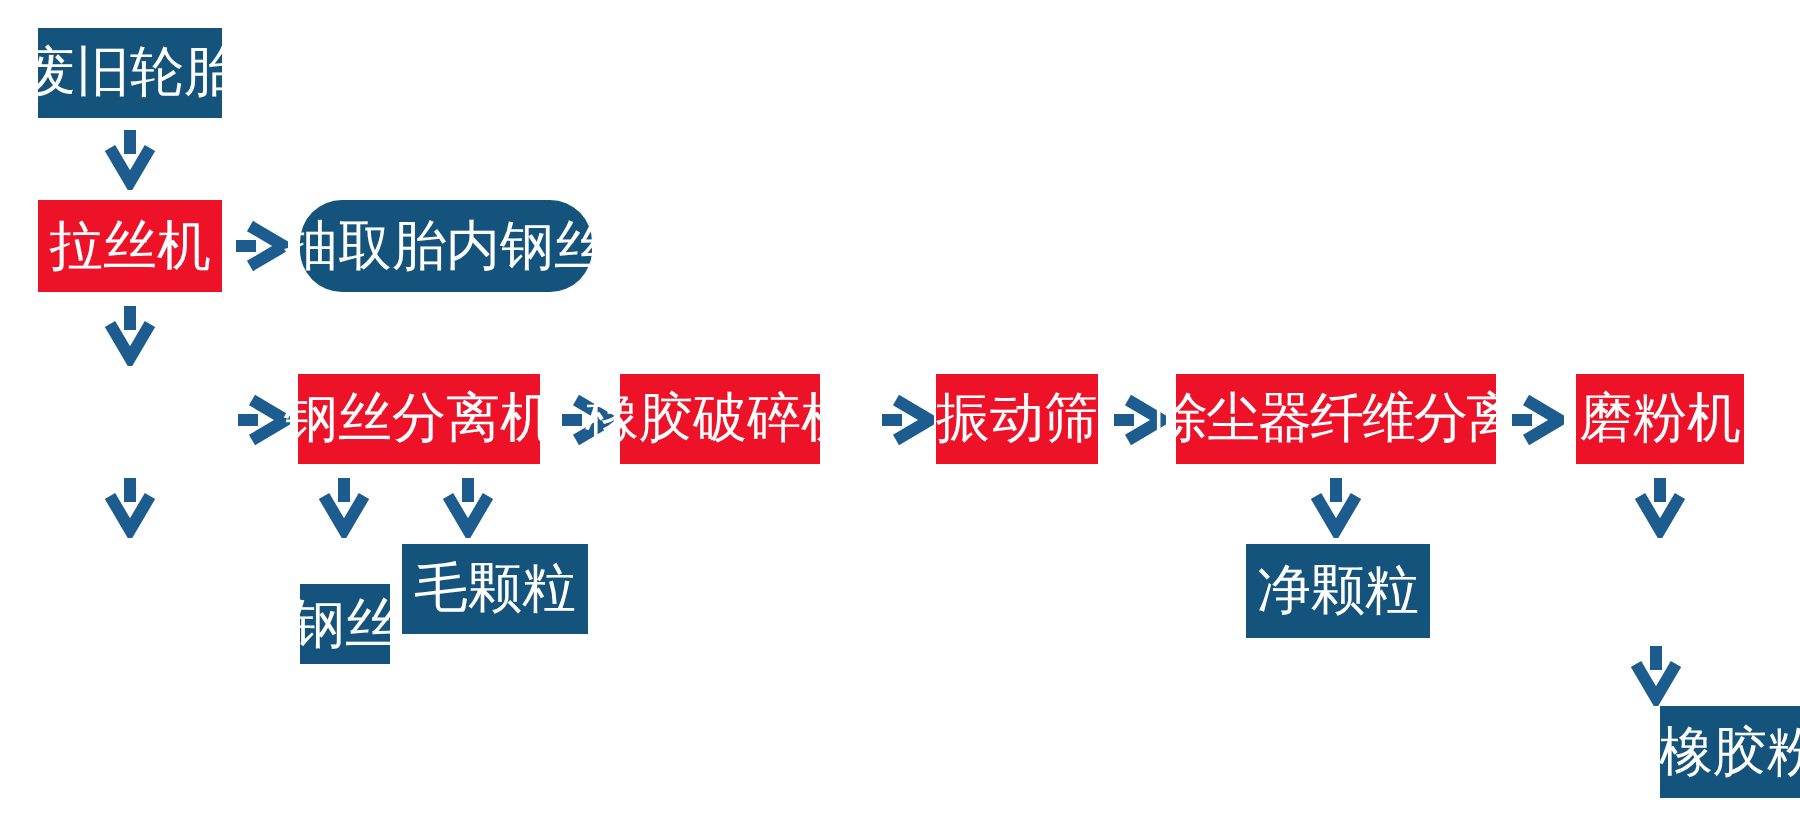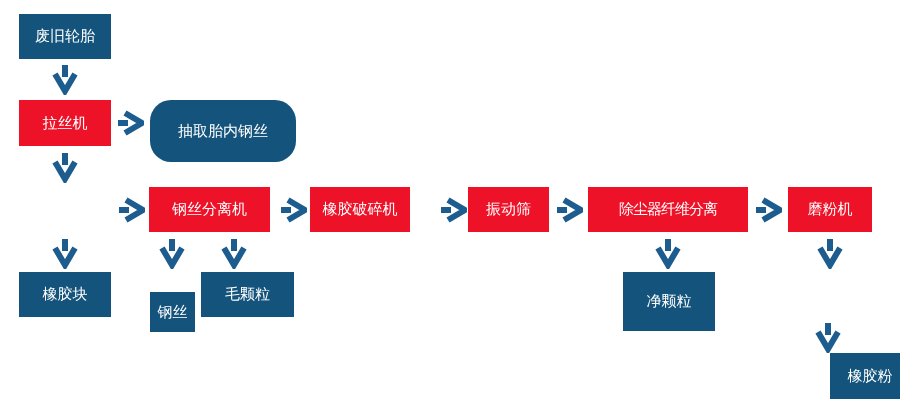--- a/index.html
+++ b/index.html
@@ -14,21 +14,21 @@
     height: 411px;
     background: var(--bg, #ffffff);
     overflow: hidden;
   }
   .node {
     position: absolute;
     display: flex;
     align-items: center;
     justify-content: center;
     color: var(--text, #ffffff);
-    font-size: 15px;
+    font-size: 27px;
     line-height: 1;
     white-space: nowrap;
     box-sizing: border-box;
     font-weight: 400;
   }
   .node.red  { background: var(--red,  #ED1228); }
   .node.blue { background: var(--blue, #14547C); }
   .node.tight { letter-spacing: -1px; }
   .arrow {
     position: absolute;
@@ -52,21 +52,21 @@
 
   <div class="node red" style="left:19px; top:100px; width:92px; height:46px;">拉丝机</div>
 
   <div class="arrow" style="left:116px; top:110px;">
     <svg width="28" height="26" viewBox="0 0 28 26" fill="none" stroke="currentColor" stroke-width="6" stroke-linejoin="miter">
       <path d="M2 13 H12"></path>
         <path d="M9 3 L26 13 L9 23"></path>
     </svg>
   </div>
 
-  <div class="node blue" style="left:150px; top:100px; width:146px; height:62px;border-radius:21px;">抽取胎内钢丝</div>
+  <div class="node blue" style="left:150px; top:100px; width:146px; height:46px;border-radius:21px;">抽取胎内钢丝</div>
 
   <div class="arrow" style="left:52px; top:151px;">
     <svg width="26" height="32" viewBox="0 0 26 32" fill="none" stroke="currentColor" stroke-width="6" stroke-linejoin="miter">
       <path d="M13 2 V14"></path>
         <path d="M3 11 L13 28 L23 11"></path>
     </svg>
   </div>
 
 
   <div class="arrow" style="left:117px; top:197px;">
@@ -138,27 +138,26 @@
         <path d="M3 11 L13 28 L23 11"></path>
     </svg>
   </div>
   <div class="arrow" style="left:817px; top:237px;">
     <svg width="26" height="32" viewBox="0 0 26 32" fill="none" stroke="currentColor" stroke-width="6" stroke-linejoin="miter">
       <path d="M13 2 V14"></path>
         <path d="M3 11 L13 28 L23 11"></path>
     </svg>
   </div>
 
-  <div class="node blue" style="left:19px; top:272px; width:92px; height:45px;">橡胶块</div>
 
   <div class="node blue" style="left:150px; top:272px; width:45px; height:40px;margin-top:20px;">钢丝</div>
 
   <div class="node blue" style="left:201px; top:272px; width:93px; height:45px;">毛颗粒</div>
 
-  <div class="node blue" style="left:623px; top:272px; width:92px; height:59px;">净颗粒</div>
+  <div class="node blue" style="left:623px; top:272px; width:92px; height:47px;">净颗粒</div>
 
 
   <div class="arrow" style="left:815px; top:321px;">
     <svg width="26" height="32" viewBox="0 0 26 32" fill="none" stroke="currentColor" stroke-width="6" stroke-linejoin="miter">
       <path d="M13 2 V14"></path>
         <path d="M3 11 L13 28 L23 11"></path>
     </svg>
   </div>
 
   <div class="node blue" style="left:788px; top:353px; width:80px; height:46px;margin-left:42px;">橡胶粉</div>

